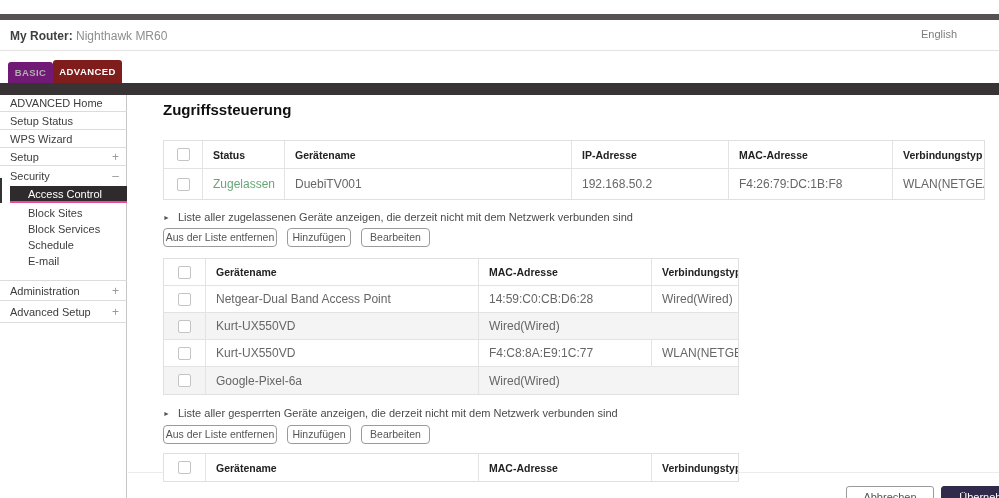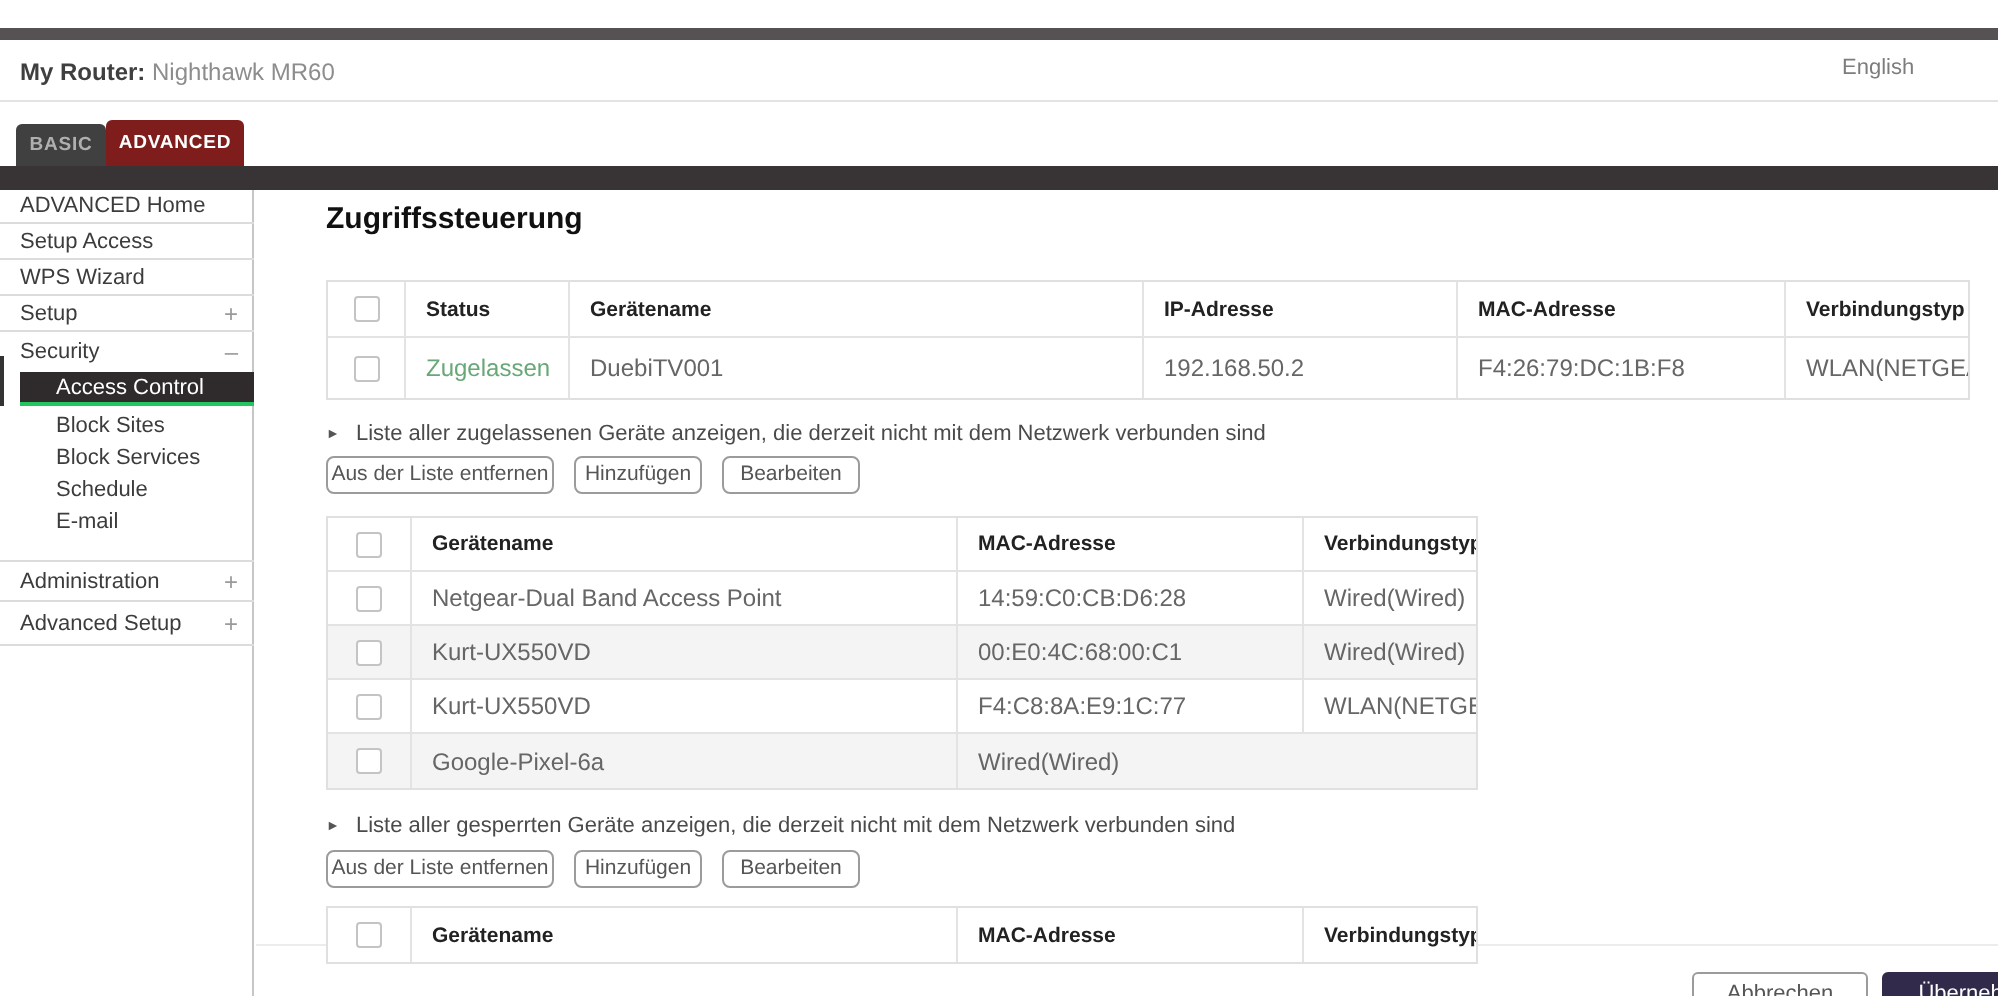--- a/index.html
+++ b/index.html
@@ -16,32 +16,32 @@
   .topbar .white-sliver { position:absolute; left:537px; top:0; width:48px; height:4px; background:#efeef0; border-radius:0 0 2px 2px; }
   .topstrip { position:absolute; left:0; top:14px; width:999px; height:6px; background:#565254; }
   
   .header { position:absolute; left:0; top:20px; width:999px; height:31px; background:#fff; border-bottom:1px solid #e3e3e3; }
   .header .myrouter { position:absolute; left:10px; top:9px; font-size:12px; }
   .header .myrouter b { color:#3f3f3f; font-weight:bold; }
   .header .myrouter span.name { color:#8d8d8d; }
   .header .lang { position:absolute; left:921px; top:8px; font-size:11px; color:#7d7d7d; cursor:pointer; }
   
   .tab { position:absolute; font-weight:bold; font-size:9.5px; text-align:center; border-radius:3px 3px 0 0; letter-spacing:.4px; }
-  .tab.basic { left:8px; top:62px; width:45px; height:21px; line-height:21px; background:#404040; color:#b1aeb0; }
+  .tab.basic { left:8px; top:62px; width:45px; height:21px; line-height:21px; background:#701a75; color:#b1aeb0; }
   .tab.advanced { left:53px; top:60px; width:69px; height:23px; line-height:23px; background:#7f1d1d; color:#ffffff; }
   .darkbar { position:absolute; left:0; top:83px; width:999px; height:12px; background:#383435; }
   
   .sidebar { position:absolute; left:0; top:95px; width:127px; height:403px; background:#fff; border-right:1px solid #c6c6c6; }
   .side-item { position:absolute; left:0; width:127px; color:#3c3c3c; font-size:11px; cursor:pointer; }
   .side-item .lbl { position:absolute; left:10px; top:50%; transform:translateY(-50%); }
   .side-item .exp { position:absolute; right:8px; top:50%; transform:translateY(-50%); color:#9a9a9a; font-size:12px; }
   .bline { border-bottom:1px solid #dcdcdc; }
   .sub-item { position:absolute; left:0; width:127px; color:#3c3c3c; font-size:11px; cursor:pointer; }
   .sub-item .lbl { position:absolute; left:28px; top:50%; transform:translateY(-50%); }
-  .sub-item.active { left:10px; width:117px; background:#2f2b2d; color:#ffffff; border-bottom:2px solid #22c55e; }
+  .sub-item.active { left:10px; width:117px; background:#2f2b2d; color:#ffffff; border-bottom:2px solid #ec4899; }
   .sub-item.active .lbl { left:18px; }
   .edge-mark { position:absolute; left:0; top:178px; width:2px; height:25px; background:#333; }
   
   .page-title { position:absolute; left:163px; top:101px; font-size:15px; font-weight:bold; color:#101010; }
   .tbl { position:absolute; background:#fff; border:1px solid #e0e0e0; }
   .trow { display:flex; width:100%; border-bottom:1px solid #e3e3e3; }
   .trow:last-child { border-bottom:none; }
   .tcell { border-right:1px solid #e3e3e3; padding-left:10px; display:flex; align-items:center; color:#666; font-size:12px; overflow:hidden; white-space:nowrap; }
   .tcell:last-child { border-right:none; }
   .tcell.hd { font-weight:bold; color:#222; font-size:10.5px; }
@@ -92,21 +92,21 @@
 
   <div class="tab basic">BASIC</div>
   <div class="tab advanced">ADVANCED</div>
   <div class="darkbar"></div>
 
   <div class="sidebar">
     <div class="side-item bline" style="top:0;height:17px;">
       <span class="lbl">ADVANCED Home</span>
     </div>
     <div class="side-item bline" style="top:18px;height:17px;">
-      <span class="lbl">Setup Access</span>
+      <span class="lbl">Setup Status</span>
     </div>
     <div class="side-item bline" style="top:36px;height:17px;">
       <span class="lbl">WPS Wizard</span>
     </div>
     <div class="side-item bline" style="top:54px;height:17px;">
       <span class="lbl">Setup</span>
       <span class="exp">+</span>
     </div>
     <div class="side-item" style="top:72px;height:18px;">
       <span class="lbl">Security</span>
@@ -188,21 +188,20 @@
         </div>
       <div class="tcell c1">Netgear-Dual Band Access Point</div>
       <div class="tcell c2">14:59:C0:CB:D6:28</div>
       <div class="tcell c3">Wired(Wired)</div>
     </div>
     <div class="trow drow alt">
       <div class="tcell ck c0">
           <div class="checkbox"></div>
         </div>
       <div class="tcell c1">Kurt-UX550VD</div>
-      <div class="tcell c2">00:E0:4C:68:00:C1</div>
       <div class="tcell c3">Wired(Wired)</div>
     </div>
     <div class="trow drow">
       <div class="tcell ck c0">
           <div class="checkbox"></div>
         </div>
       <div class="tcell c1">Kurt-UX550VD</div>
       <div class="tcell c2">F4:C8:8A:E9:1C:77</div>
       <div class="tcell c3">WLAN(NETGEAR74)</div>
     </div>

